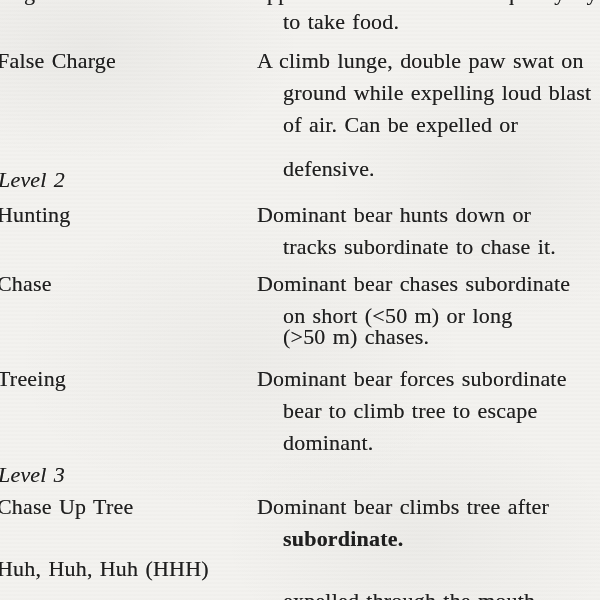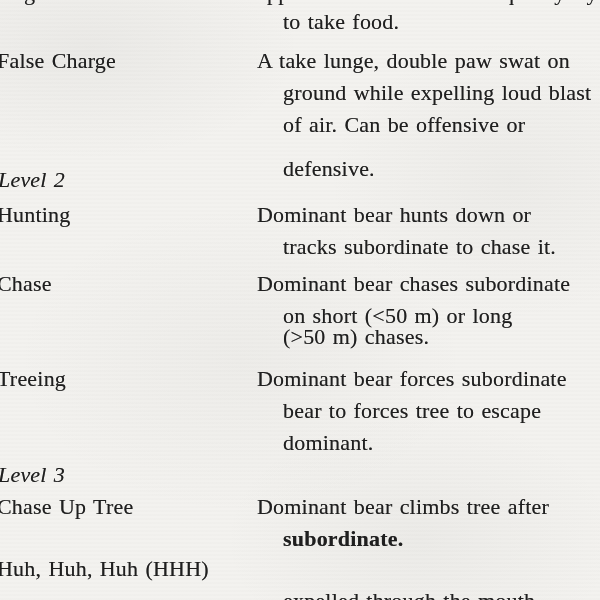--- a/index.html
+++ b/index.html
@@ -51,39 +51,39 @@
 <body>
 
 <div class="page">
   <div class="text-layer">
 
     <div class="ln r0t">g</div>
     <div class="ln desc1 r0a">approaches dominant bear quietly trying</div>
     <div class="ln desc2 r0b">to take food.</div>
 
     <div class="ln term r1">False Charge</div>
-    <div class="ln desc1 r1">A take lunge, double paw swat on</div>
+    <div class="ln desc1 r1">A climb lunge, double paw swat on</div>
     <div class="ln desc2 r1b">ground while expelling loud blast</div>
-    <div class="ln desc2 r1c">of air. Can be offensive or</div>
+    <div class="ln desc2 r1c">of air. Can be expelled or</div>
     <div class="ln desc2 r1d">defensive.</div>
 
     <div class="ln sect r2">Level 2</div>
 
     <div class="ln term r3">Hunting</div>
     <div class="ln desc1 r3">Dominant bear hunts down or</div>
     <div class="ln desc2 r3b">tracks subordinate to chase it.</div>
 
     <div class="ln term r4">Chase</div>
     <div class="ln desc1 r4">Dominant bear chases subordinate</div>
     <div class="ln desc2 r4b">on short (&lt;50 m) or long</div>
     <div class="ln desc2 r4c">(&gt;50 m) chases.</div>
 
     <div class="ln term r5">Treeing</div>
     <div class="ln desc1 r5">Dominant bear forces subordinate</div>
-    <div class="ln desc2 r5b">bear to forces tree to escape</div>
+    <div class="ln desc2 r5b">bear to climb tree to escape</div>
     <div class="ln desc2 r5c">dominant.</div>
 
     <div class="ln sect r6">Level 3</div>
 
     <div class="ln term r7">Chase Up Tree</div>
     <div class="ln desc1 r7">Dominant bear climbs tree after</div>
     <div class="ln desc2 r7b">subordinate.</div>
 
     <div class="ln term r8">Huh, Huh, Huh (HHH)</div>
     <div class="ln desc2 r8b">expelled through the mouth</div>

